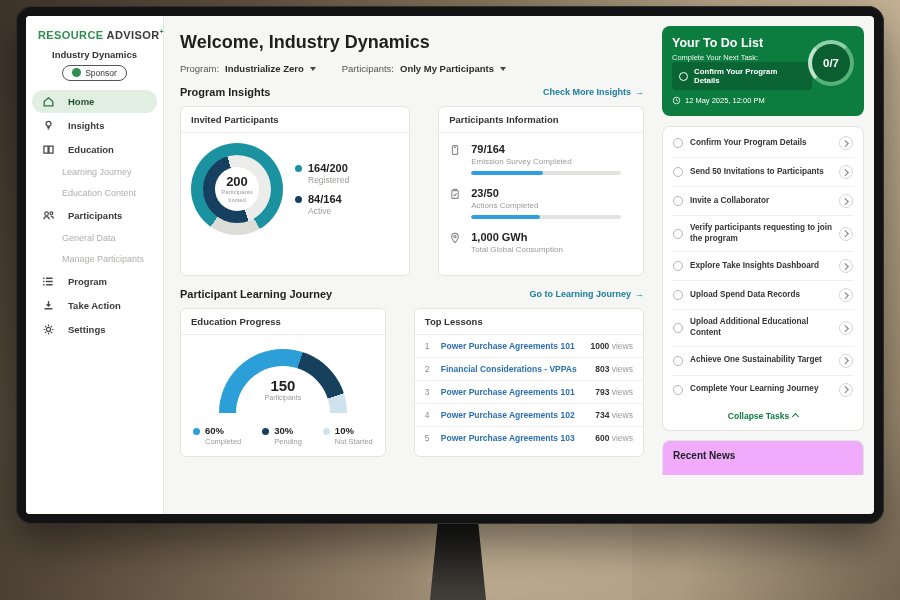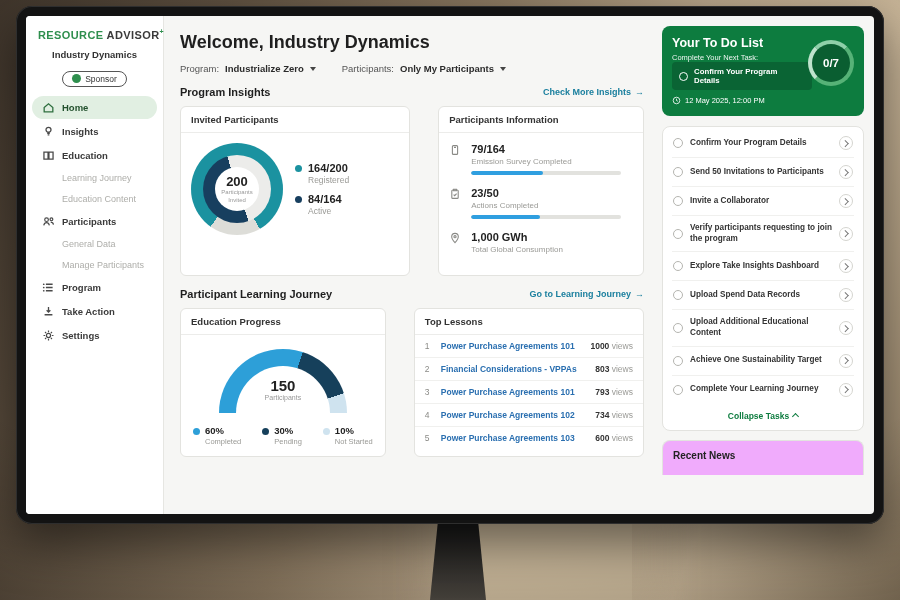--- a/index.html
+++ b/index.html
@@ -13,23 +13,23 @@
   .monitor { position:absolute; left:16px; top:6px; width:868px; height:518px; background:#131313; border-radius:16px; padding:10px; box-shadow:0 20px 45px rgba(0,0,0,.5), inset 0 0 0 1px #2e2e2e; z-index:3; }
   .display { width:100%; height:100%; background:#f6f6f4; border-radius:4px; overflow:hidden; display:flex; }
 
   
   .sidebar { width:138px; min-width:138px; background:#fff; border-right:1px solid #e6e6e2; padding-top:10px; }
   .logo { padding:2px 12px 6px; font-size:11px; font-weight:bold; letter-spacing:.4px; white-space:nowrap; }
   .logo-green { color:#2f8f4e; }
   .logo-dark { color:#3a3a3a; }
   .logo sup { font-size:7px; color:#2f8f4e; }
   .org { text-align:center; font-size:9.5px; font-weight:bold; color:#333; margin-top:2px; }
-  .badge { margin:11px auto 9px; width:fit-content; border:1px solid #555; border-radius:10px; padding:2px 9px; font-size:8.5px; display:flex; align-items:center; gap:4px; color:#333; background:#fff; cursor:pointer; }
+  .badge { margin:5px auto 9px; width:fit-content; border:1px solid #555; border-radius:10px; padding:2px 9px; font-size:8.5px; display:flex; align-items:center; gap:4px; color:#333; background:#fff; cursor:pointer; }
   .badge-dot { width:9px; height:9px; border-radius:50%; background:#2f8f4e; }
-  .nav-item { display:flex; align-items:center; gap:7px; padding:5px 10px; font-size:9.5px; font-weight:bold; color:#3a3a3a; margin:1px 6px; border-radius:12px; cursor:pointer; }
+  .nav-item { display:flex; align-items:center; gap:13px; padding:5px 10px; font-size:9.5px; font-weight:bold; color:#3a3a3a; margin:1px 6px; border-radius:12px; cursor:pointer; }
   .nav-item.sub { padding-left:30px; color:#aeaeaa; font-weight:normal; font-size:9px; }
   .nav-item.active { background:#e1efe2; color:#23512e; }
   .nicon { width:13px; height:13px; min-width:13px; color:#4a4a4a; display:flex; }
   .nav-item.active .nicon { color:#2f6f3f; }
   .nicon svg { width:13px; height:13px; }
 
   
   .main { flex:1; min-width:0; padding:8px 14px 0 16px; }
   h1 { font-size:18px; margin:8px 0 10px; color:#1f1f1f; }
   .filters { display:flex; align-items:center; gap:6px; font-size:9.5px; color:#555; margin-bottom:12px; }

